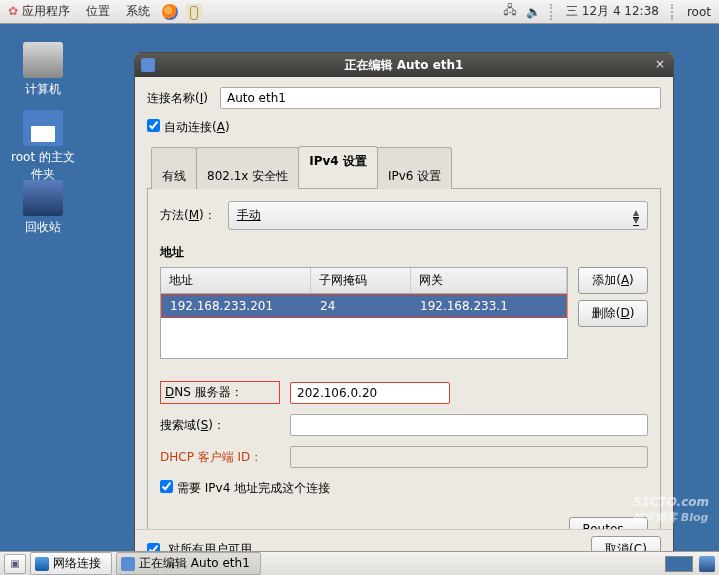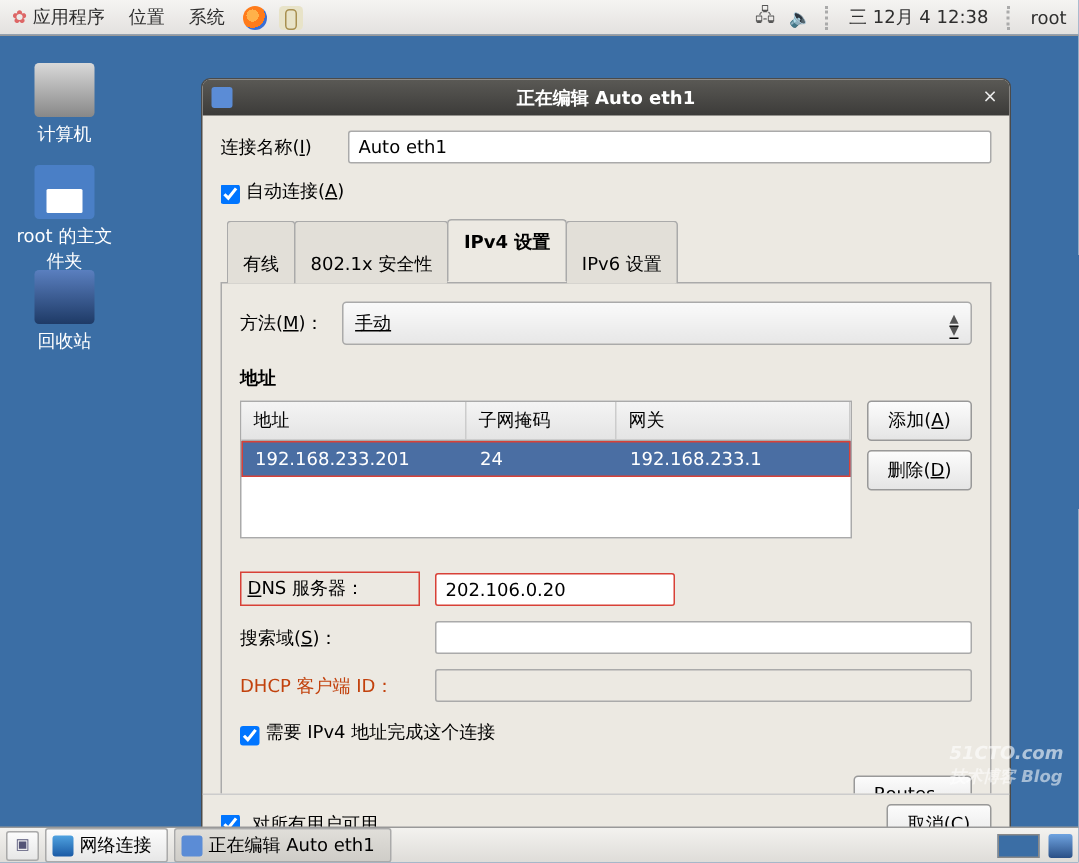--- a/index.html
+++ b/index.html
@@ -25,26 +25,26 @@
 .trash-glyph { background: linear-gradient(#5a7fbf,#1e3a66); border-radius:4px 4px 6px 6px; }
 
 
 .dialog { position: absolute; left: 134px; top: 28px; width: 540px; height: 518px; background: #ece9e2; border: 1px solid #4a4a4a; border-radius: 6px 6px 0 0; overflow: hidden; display:flex; flex-direction:column;}
 .titlebar { height: 24px; background: linear-gradient(#5a5955,#3c3b39); color: #fff; display:flex; align-items:center; padding: 0 6px; gap:8px;}
 .titlebar .t-icon { width:14px; height:14px; background:#5b8cd6; border-radius:2px;}
 .titlebar .title { flex:1; text-align:center; font-weight:bold;}
 .titlebar .close { width:14px; height:14px; color:#eee; text-align:center; line-height:12px; cursor:pointer;}
 .dialog-body { padding: 10px 12px 6px; flex: 1; overflow: hidden; display:flex; flex-direction:column;}
 
-.row { display:flex; align-items:center; gap:24px; margin-bottom:10px;justify-content:flex-end;}
+.row { display:flex; align-items:center; gap:12px; margin-bottom:10px;justify-content:flex-end;}
 .row label { white-space:nowrap; }
 .text-input { flex:1; border:1px solid #aaa; background:#fff; padding:3px 6px; border-radius:2px; font-size:12px;}
 .underline { text-decoration: underline; }
 
-.checkbox-row { display:flex; align-items:flex-end; gap:4px; margin-bottom:10px; }
+.checkbox-row { display:flex; align-items:flex-start; gap:4px; margin-bottom:10px; }
 .checkbox-row input { width:13px; height:13px; }
 
 
 .tabs { display:flex; gap:0; padding-left:4px; }
 .tab { padding:20px 10px 4px; border:1px solid #aaa; border-bottom:none; background:#e2dfd8; border-radius:3px 3px 0 0; margin-right:-1px; cursor:pointer; position:relative; top:1px;}
 .tab.active { background:#ece9e2; font-weight:bold; top:0; padding-top:6px; z-index:2; border-bottom:1px solid #ece9e2;}
 .tab-panel { border:1px solid #aaa; padding:12px; flex:1; display:flex; flex-direction:column; }
 
 .method-row { display:flex; align-items:center; gap:12px; margin-bottom:14px;}
 .combo { flex:1; border:1px solid #aaa; border-radius:3px; background:linear-gradient(#fafafa,#e7e7e7); padding:5px 8px; display:flex; justify-content:space-between; align-items:center; cursor:pointer;text-decoration:underline;}

